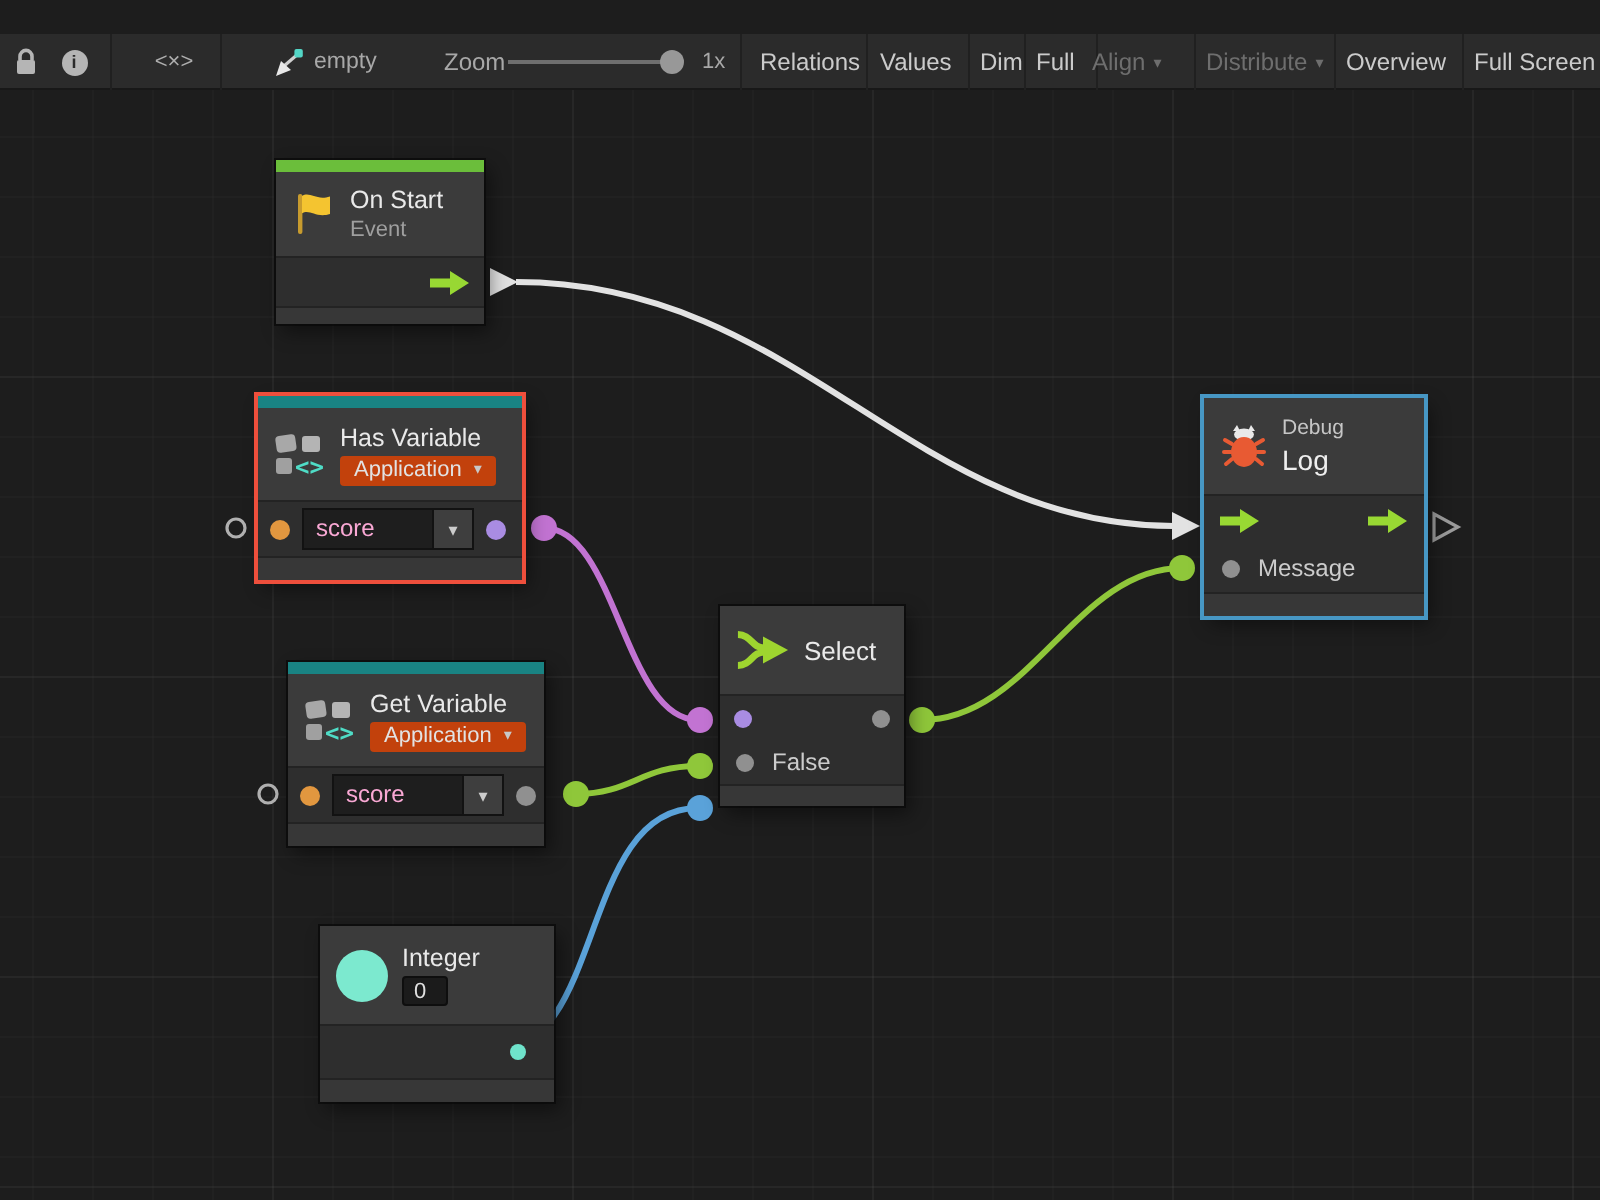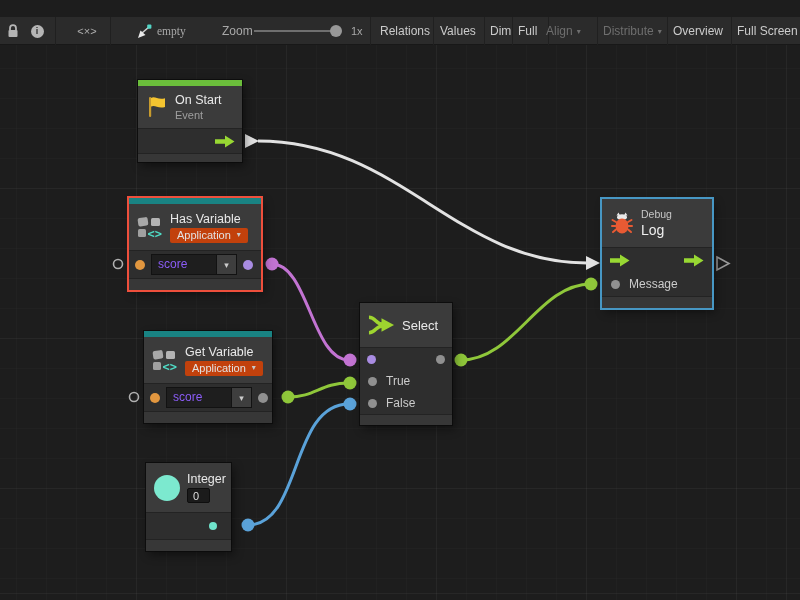--- a/index.html
+++ b/index.html
@@ -65,21 +65,21 @@
   .dot{width:10px;height:10px;border-radius:50%;flex:none;}
   .dot.sm{width:9px;height:9px;}
   .dot.orange{background:#e2973f;}
   .dot.lavender{background:#a98ce2;}
   .dot.gray{background:#909090;}
   .dot.mint{background:#6fe3cb;width:8px;height:8px;}
   .pill{display:inline-flex;align-items:center;background:#c2410c;border-radius:2px;
     padding:1px 7px 2px;font-size:11px;color:#e2e2e2;width:max-content;}
   .pill::after{content:"▾";font-size:8px;margin-left:6px;color:#c8c8c8;}
   .combo{display:flex;height:19px;border:1px solid #121212;background:#1e1e1e;box-sizing:content-box;}
-  .combo-text{width:52px;padding:0 6px;font-size:12px;color:#8b5cf6;line-height:19px;overflow:hidden;}
+  .combo-text{width:52px;padding:0 6px;font-size:12px;color:#f9a8d4;line-height:19px;overflow:hidden;}
   .combo-btn{width:19px;background:#3e3e3e;border-left:1px solid #121212;color:#ccc;
     display:flex;align-items:center;justify-content:center;}
   .combo-btn::after{content:"▾";font-size:9px;}
   .port-label{font-size:12px;color:#cccccc;}
   .int-circle{width:26px;height:26px;border-radius:50%;background:#7ce9cf;flex:none;}
   .intfield{width:23px;height:15px;background:#1b1b1b;border:1px solid #0e0e0e;border-radius:2px;
     color:#dfdfdf;font-size:11px;line-height:15px;padding-left:5px;box-sizing:border-box;}
 </style>
 </head>
 <body>
@@ -101,21 +101,21 @@
     <span class="abs code-toggle" style="left:72px;width:30px;text-align:center;">&lt;×&gt;</span>
     <div class="tsep" style="left:110px;"></div>
 
     <span class="icon-btn" style="left:134px;width:20px;">
       <svg width="16" height="15" viewBox="0 0 16 15">
         <line x1="13" y1="3" x2="6" y2="9" stroke="#d0d0d0" stroke-width="1.6"></line>
         <rect x="11.2" y="0.5" width="4.2" height="4.2" rx="1" fill="#53d6c6"></rect>
         <path d="M2,14 L4.5,6.5 L9.5,11 Z" fill="#e8e8e8"></path>
       </svg>
     </span>
-    <span class="abs lbl-dim" style="left:157px;font-size:11.5px;font-family:Liberation Serif, serif;">empty</span>
+    <span class="abs lbl-dim" style="left:157px;font-size:11.5px;">empty</span>
 
     <span class="abs lbl-dim" style="left:222px;">Zoom</span>
     <div class="zoom-track"></div>
     <div class="zoom-handle"></div>
     <span class="abs lbl-dim" style="left:351px;font-size:11px;">1x</span>
     <div class="tsep" style="left:370px;"></div>
 
     <span class="abs tbtn" style="left:380px;">Relations</span>
     <div class="tsep" style="left:433px;"></div>
     <span class="abs tbtn" style="left:440px;">Values</span>
@@ -250,24 +250,20 @@
       </svg>
       <span class="n-title" style="font-size:13px;">Select</span>
     </div>
     <div class="body">
       <div class="row" style="height:22px;padding:0 7px;justify-content:space-between;">
         <span class="dot sm lavender"></span>
         <span class="dot sm gray"></span>
       </div>
       <div class="row" style="height:22px;padding:0 8px;gap:9px;">
         <span class="dot sm gray"></span>
-        <span class="port-label">True</span>
-      </div>
-      <div class="row" style="height:22px;padding:0 8px;gap:9px;">
-        <span class="dot sm gray"></span>
         <span class="port-label">False</span>
       </div>
     </div>
     <div class="foot" style="height:10px;"></div>
   </div>
 
   <div class="node sel-blue" style="left:602px;top:199px;width:110px;">
     <div class="head" style="height:48px;">
       <svg width="24" height="24" viewBox="0 0 24 24">
         <path d="M6.5,4.5 L8.5,1.5 L10,4.5 Z" fill="#e9e9e9"></path>
@@ -298,21 +294,21 @@
         </svg>
       </div>
       <div class="row" style="height:24px;padding:0 9px;gap:9px;">
         <span class="dot sm gray"></span>
         <span class="port-label">Message</span>
       </div>
     </div>
     <div class="foot" style="height:11px;"></div>
   </div>
 
-  <div class="node" style="left:146px;top:463px;width:85px;">
+  <div class="node" style="left:160px;top:463px;width:117px;">
     <div class="head" style="height:49px;">
       <span class="int-circle"></span>
       <div class="head-col">
         <span class="n-title">Integer</span>
         <span class="intfield">0</span>
       </div>
     </div>
     <div class="body">
       <div class="row" style="height:26px;justify-content:flex-end;padding:0 14px;">
         <span class="dot mint"></span>

